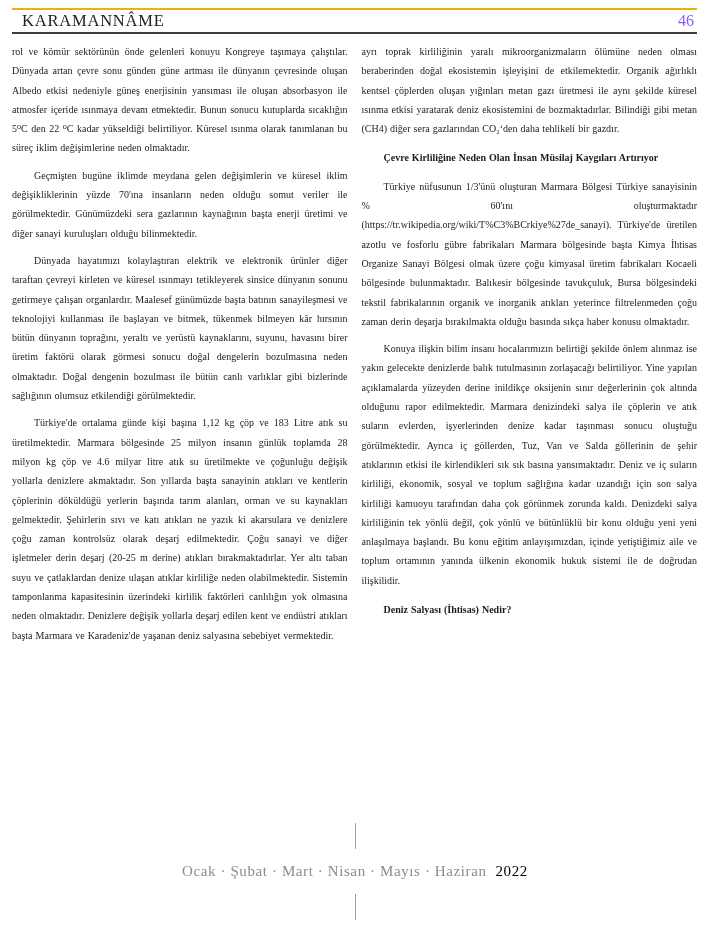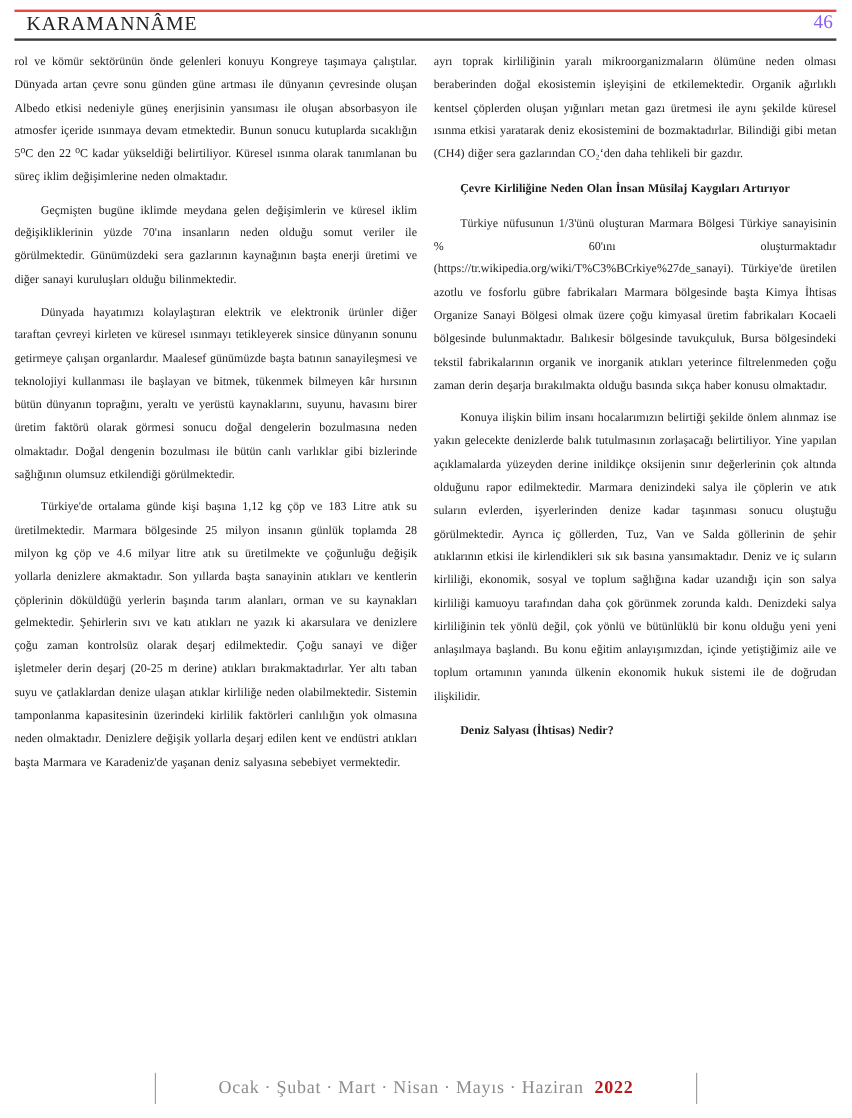--- a/index.html
+++ b/index.html
@@ -10,26 +10,26 @@
     font-family: "Liberation Serif", "DejaVu Serif", serif;
     color: #1c1c1c;
     position: relative;
     overflow: hidden;
   }
 
   
   .page-header {
     position: absolute;
     top: 8px; left: 12px; right: 13px;
-    border-top: 2px solid #ef4444;
+    border-top: 2px solid #eab308;
     border-bottom: 2px solid #3d3d3d;
     height: 26px;
     display: flex;
     justify-content: space-between;
-    align-items: flex-start;
+    align-items: center;
     padding: 0 3px 0 10px;
   }
   .journal-title {
     font-size: 16.5px;
     letter-spacing: 0.8px;
     color: #222222;
   }
   .page-number {
     font-size: 16px;
     color: #8b5cf6;
@@ -65,37 +65,38 @@
 
   
   .page-footer {
     position: absolute;
     left: 0; right: 0;
     bottom: 12px;
     display: flex;
     justify-content: center;
     align-items: center;
     gap: 14px;
+    flex-direction: column;
   }
   .footer-bar {
     width: 1px; height: 26px;
     background: #a0a0a0;
   }
   .footer-text {
     font-size: 15px;
     letter-spacing: 0.6px;
     color: #8c8c8c;
     display: flex;
     align-items: baseline;
     gap: 9px;
     padding: 0 38px;
   }
   .footer-year {
-    color: #b91c1c;
-    font-weight: 700;
+    color: #000000;
+    font-weight: 400;
   }
 </style>
 </head>
 <body>
 
 <header class="page-header">
   <span class="journal-title">KARAMANNÂME</span>
   <span class="page-number">46</span>
 </header>
 

